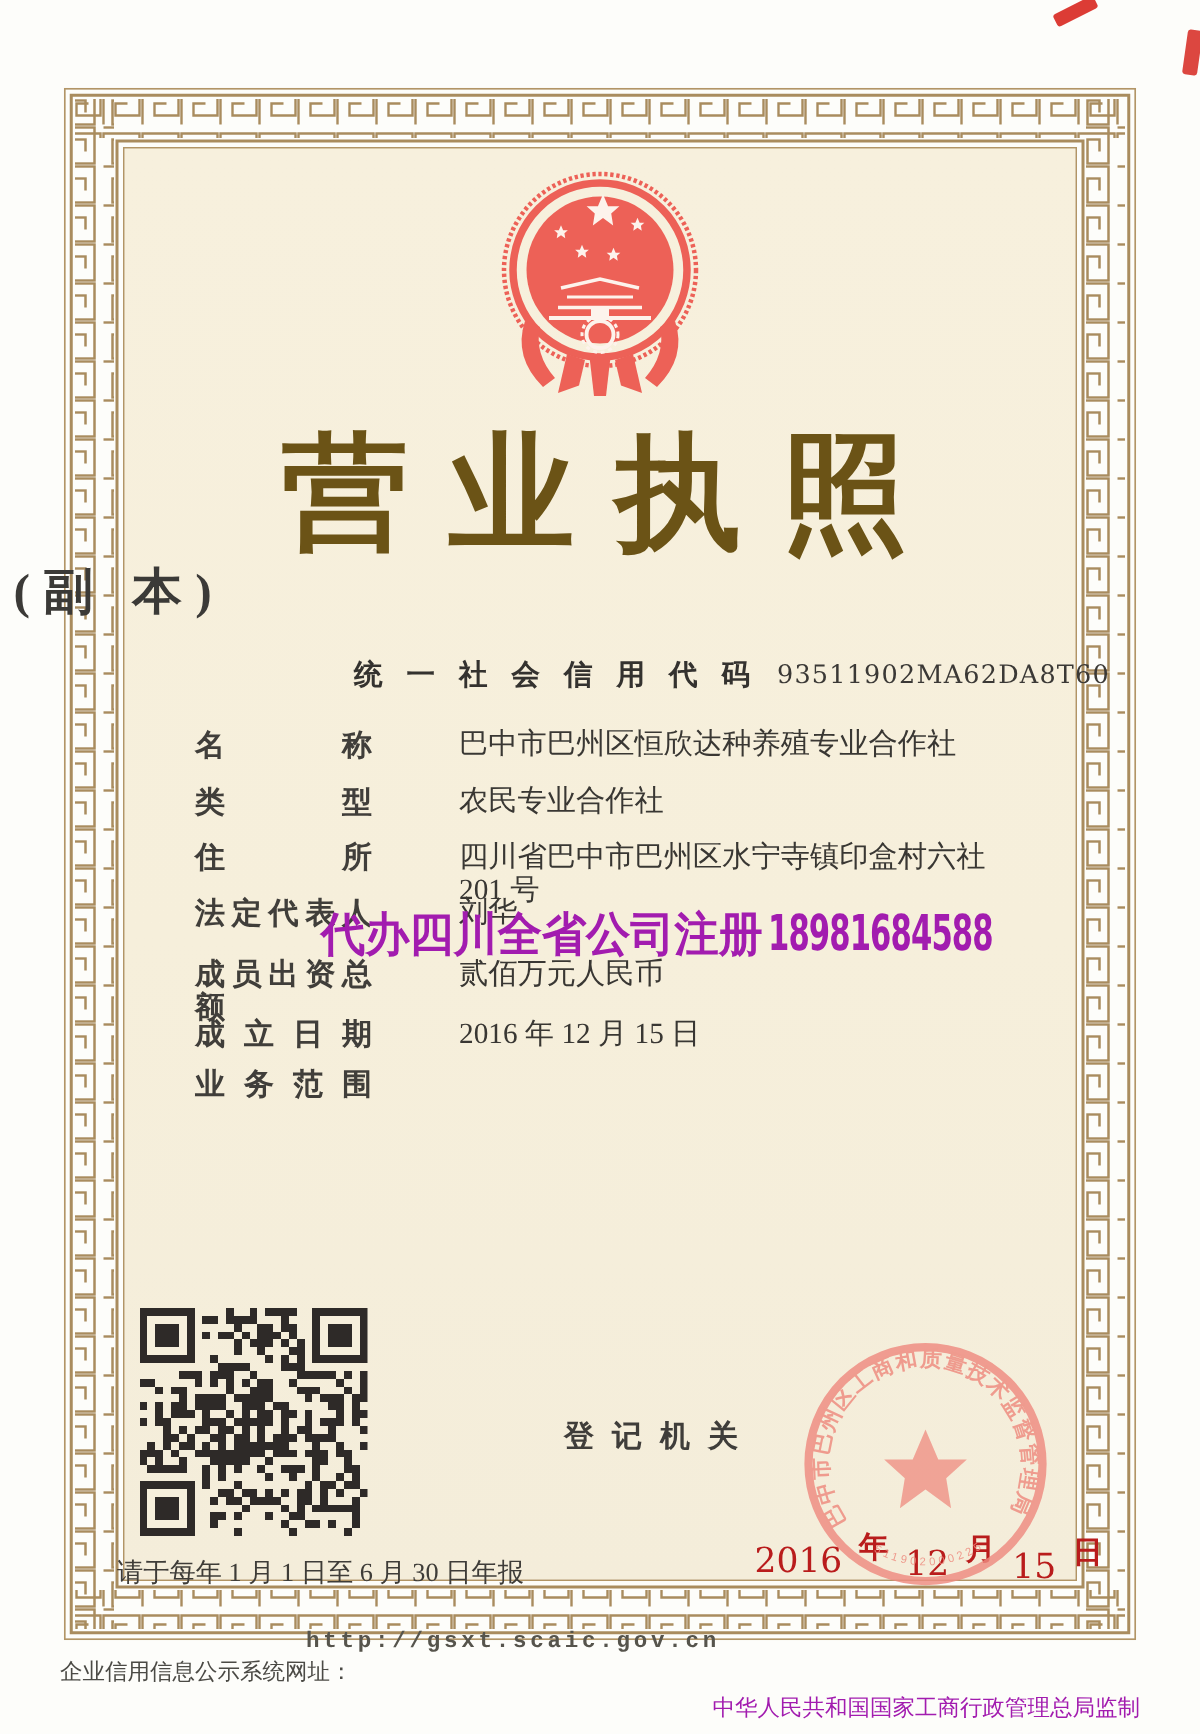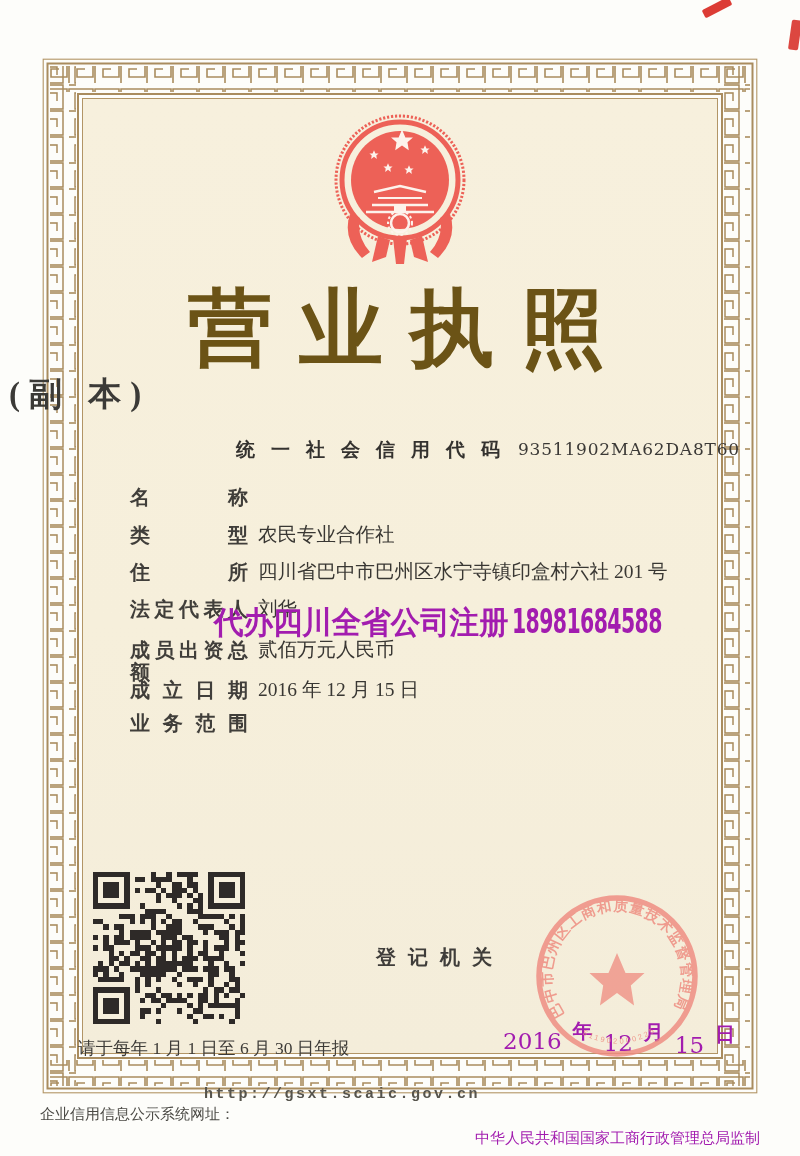--- a/index.html
+++ b/index.html
@@ -23,21 +23,21 @@
   .subtitle { position:absolute; left:0; right:0; top:372px; 
               font-size:33px; font-weight:700; letter-spacing:9px; padding-left:9px; color:#3b3a37; }
 
   
   .credit { position:absolute; left:236px; top:437px; white-space:nowrap; }
   .credit-label { font-size:19px; font-weight:700; letter-spacing:16px; color:#34322f; }
   .credit-code { font-family:"DejaVu Serif", serif; font-size:17px; letter-spacing:0.8px;
                  color:#3b3936; margin-left:2px; vertical-align:1px; }
 
   
-  .row { position:absolute; left:130px; width:556px; display:flex; align-items:flex-start; }
+  .row { position:absolute; left:130px; width:556px; display:flex; align-items:flex-start;gap:48px; }
   .f-label { flex:0 0 118px; font-size:20px; font-weight:700; color:#403e3a;
              text-align:justify; text-align-last:justify; line-height:22px; }
   .f-value { margin-left:10px; font-size:19.5px; color:#393733; line-height:22px; }
   .r1{top:486px} .r2{top:524px} .r3{top:561px} .r4{top:598px} .r5{top:639px} .r6{top:679px} .r7{top:712px}
   .scope { width:424px; font-size:15.5px; letter-spacing:-0.6px; line-height:26.5px; }
 
   
   .watermark { position:absolute; left:214px; top:602px; display:flex; align-items:flex-start;
                z-index:7; color:#a21caf; font-family:"DejaVu Sans", sans-serif; font-weight:700;
                white-space:nowrap; }
@@ -46,21 +46,21 @@
             margin-left:-12px; }
 
   
   .qr { position:absolute; left:93px; top:872px; width:152px; height:152px; }
 
   
   .reg-label { position:absolute; left:376px; top:944px; font-size:20px; font-weight:600;
                letter-spacing:12px; color:#3f3d3a; }
   .seal { position:absolute; left:533px; top:892px; width:168px; height:168px; opacity:0.82; z-index:5; }
   .date-row { position:absolute; left:503px; top:1014px; display:flex; gap:11px; z-index:4;
-              font-family:"DejaVu Serif", serif; color:#a21caf; white-space:nowrap;text-align:right; }
+              font-family:"DejaVu Serif", serif; color:#b91c1c; white-space:nowrap;text-align:right; }
   .d-num { font-size:23px; }
   .d-unit { font-size:20px; font-weight:700; }
   .dt-y{margin-top:14px} .dt-yu{margin-top:4px} .dt-m{margin-top:16px} .dt-mu{margin-top:5px}
   .dt-d{margin-top:18px} .dt-du{margin-top:7px}
 
   
   .annual { position:absolute; left:78px; top:1036px; font-size:17.5px; color:#3e3c38; }
 
   
   .url { position:absolute; left:204px; top:1086px; z-index:8; font-family:"Liberation Mono", monospace;
@@ -141,20 +141,21 @@
 
 <div class="title">营业执照</div>
 <div class="subtitle">(副 本)</div>
 
 <div class="credit">
   <span class="credit-label">统一社会信用代码</span><span class="credit-code">93511902MA62DA8T60</span>
 </div>
 
 <div class="row r1">
   <span class="f-label">名称</span>
+  <span class="f-value">巴中市巴州区恒欣达种养殖专业合作社</span>
 </div>
 <div class="row r2">
   <span class="f-label">类型</span>
   <span class="f-value">农民专业合作社</span>
 </div>
 <div class="row r3">
   <span class="f-label">住所</span>
   <span class="f-value">四川省巴中市巴州区水宁寺镇印盒村六社 201 号</span>
 </div>
 <div class="row r4">

